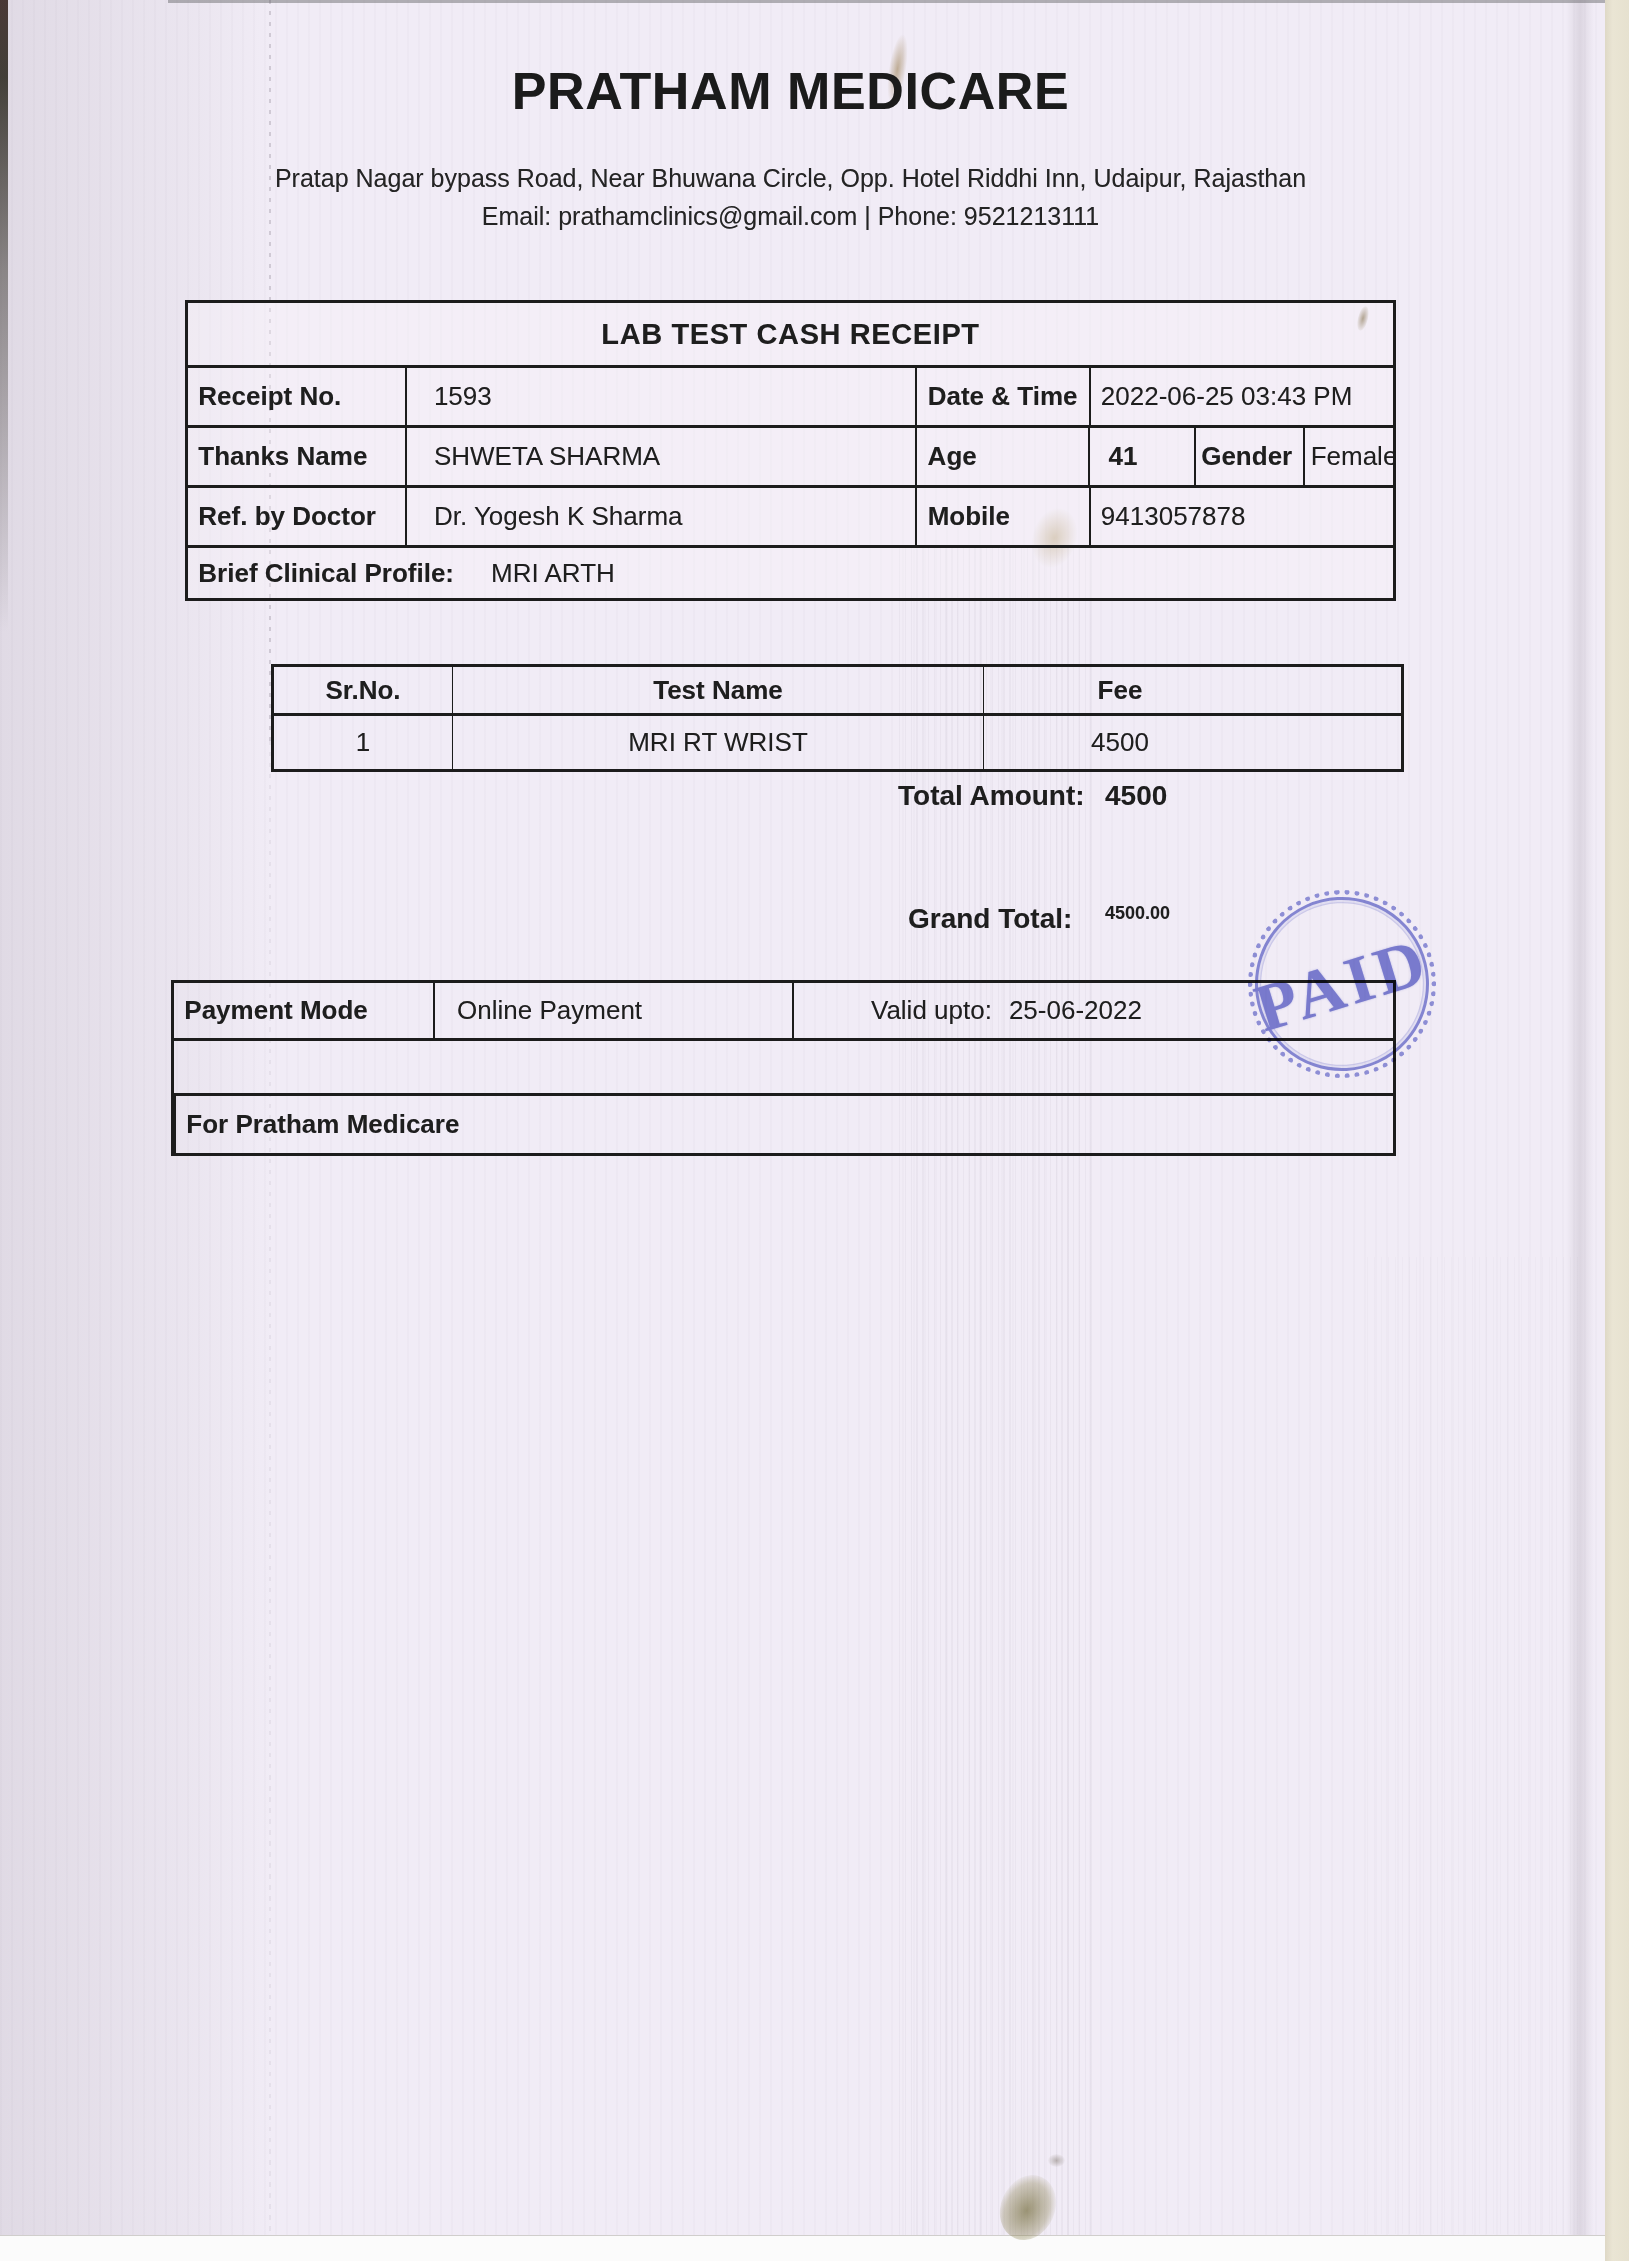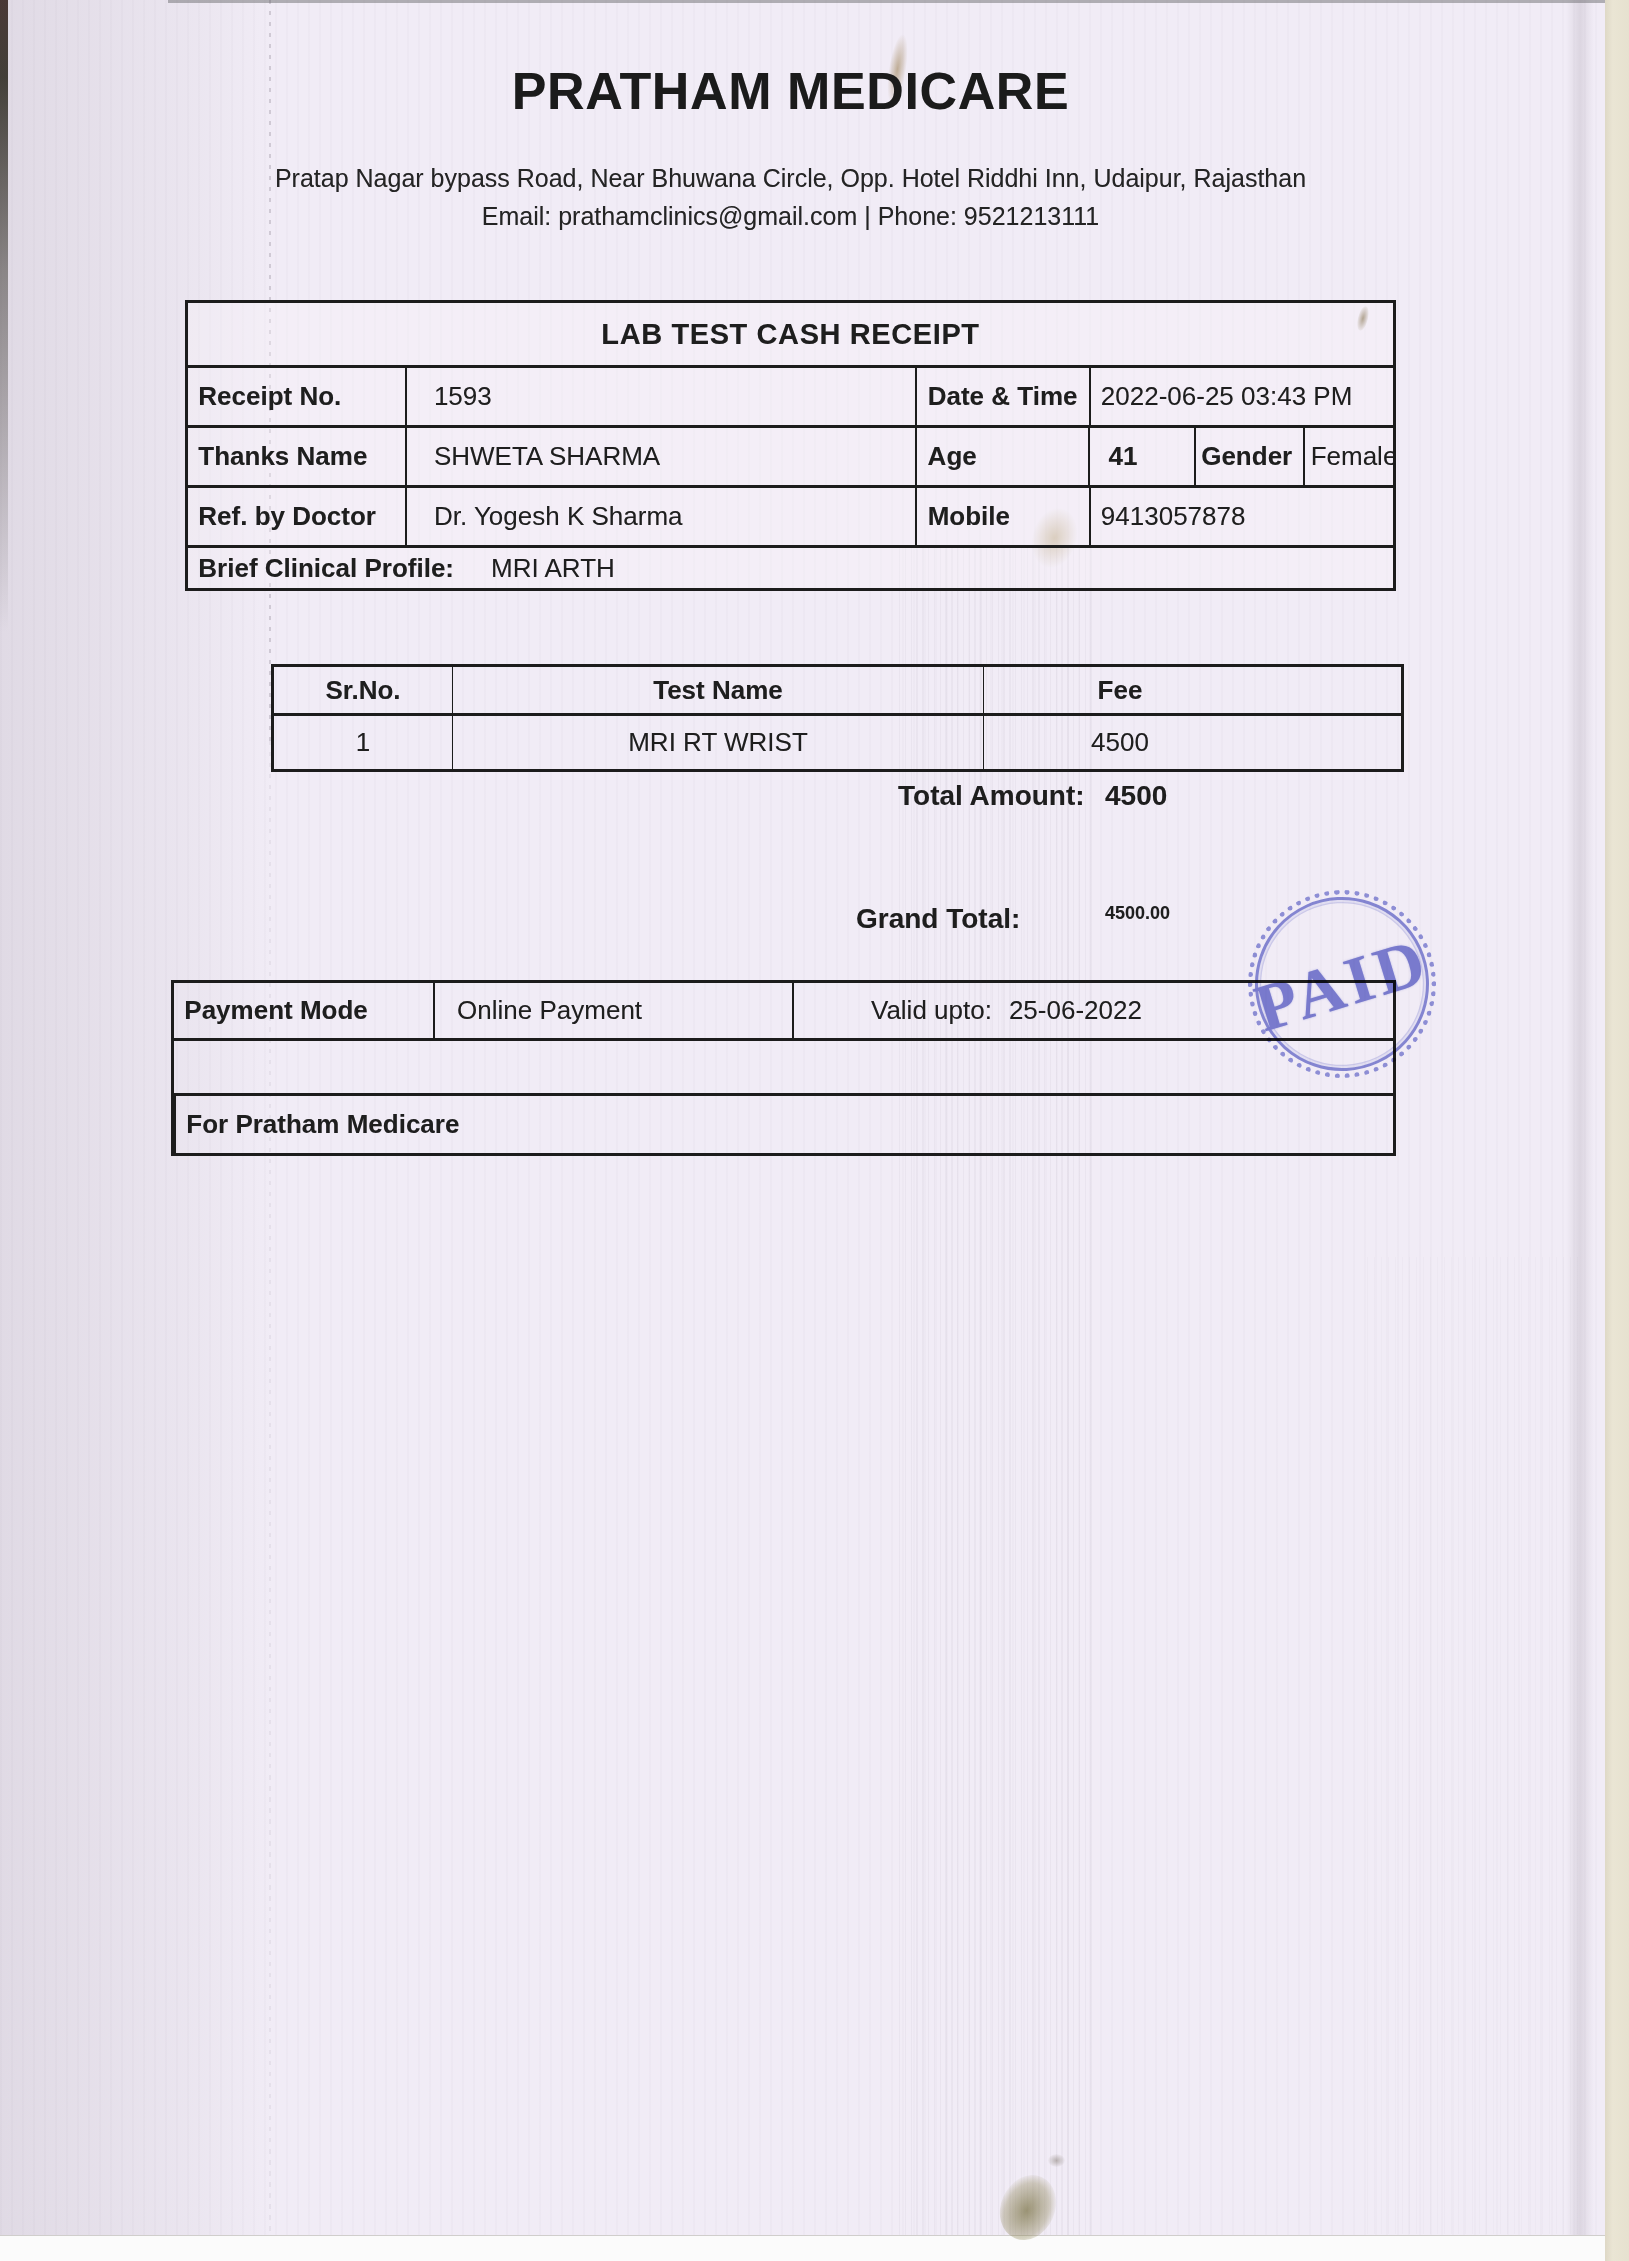--- a/index.html
+++ b/index.html
@@ -96,21 +96,21 @@
   .mt-row.first { border-top:none; }
   .mt-header { height:62px; align-items:center; justify-content:center;
     font-size:29px; font-weight:bold; display:flex; letter-spacing:0.6px; }
   .cell {
     display:flex; align-items:center; box-sizing:border-box;
     font-size:26px; padding-left:10.3px;
     border-left:2.6px solid #1c1c1c; overflow:hidden; white-space:nowrap;
   }
   .cell.nb { border-left:none; }
   .lab { font-weight:bold; }
-  .h88 { height:57px; } .h78 { height:40px;border-radius:22px; }
+  .h88 { height:57px; } .h78 { height:50px;border-radius:22px; }
   .w-l1 { width:218px; } .w-v1 { width:513px; } .w-l2 { width:174px; } .w-v2 { width:306px; }
   .w-age { width:106px; } .w-gen { width:110px; } .w-fem { width:90px; }
   .clinical-gap { display:inline-block; width:37px; }
 
   
   .tt {
     position:absolute; left:271px; top:664px; width:1133px;
     border:3.9px solid #1c1c1c; box-sizing:border-box;
   }
   .tt-row { display:flex; box-sizing:border-box; }
@@ -120,21 +120,21 @@
     font-size:26px; box-sizing:border-box; border-left:1.9px solid #1c1c1c;
   }
   .tt-cell.nb { border-left:none; }
   .tt-head { font-weight:bold; }
   .tt-h { height:46px; } .tt-r { height:53px; }
   .w-sr { width:178px; } .w-test { width:531px; } .w-fee { width:273px; }
 
   
   .total-label { position:absolute; left:898px; top:780px; font-size:28px; font-weight:bold; }
   .total-value { position:absolute; left:1105px; top:780px; font-size:28px; font-weight:bold; }
-  .grand-label { position:absolute; left:856px; top:903px; font-size:28px; font-weight:bold; }
+  .grand-label { position:absolute; left:908px; top:903px; font-size:28px; font-weight:bold; }
   .grand-value { position:absolute; left:1105px; top:903px; font-size:18px; font-weight:bold; }
 
   
   .pt {
     position:absolute; left:171px; top:980px; width:1225px;
     border:3.9px solid #1c1c1c; box-sizing:border-box;
   }
   .pt-row { display:flex; border-top:3.2px solid #1c1c1c; box-sizing:border-box; }
   .pt-row.first { border-top:none;gap:46px; }
   .pt-cell { display:flex; align-items:center; box-sizing:border-box; font-size:26px;

